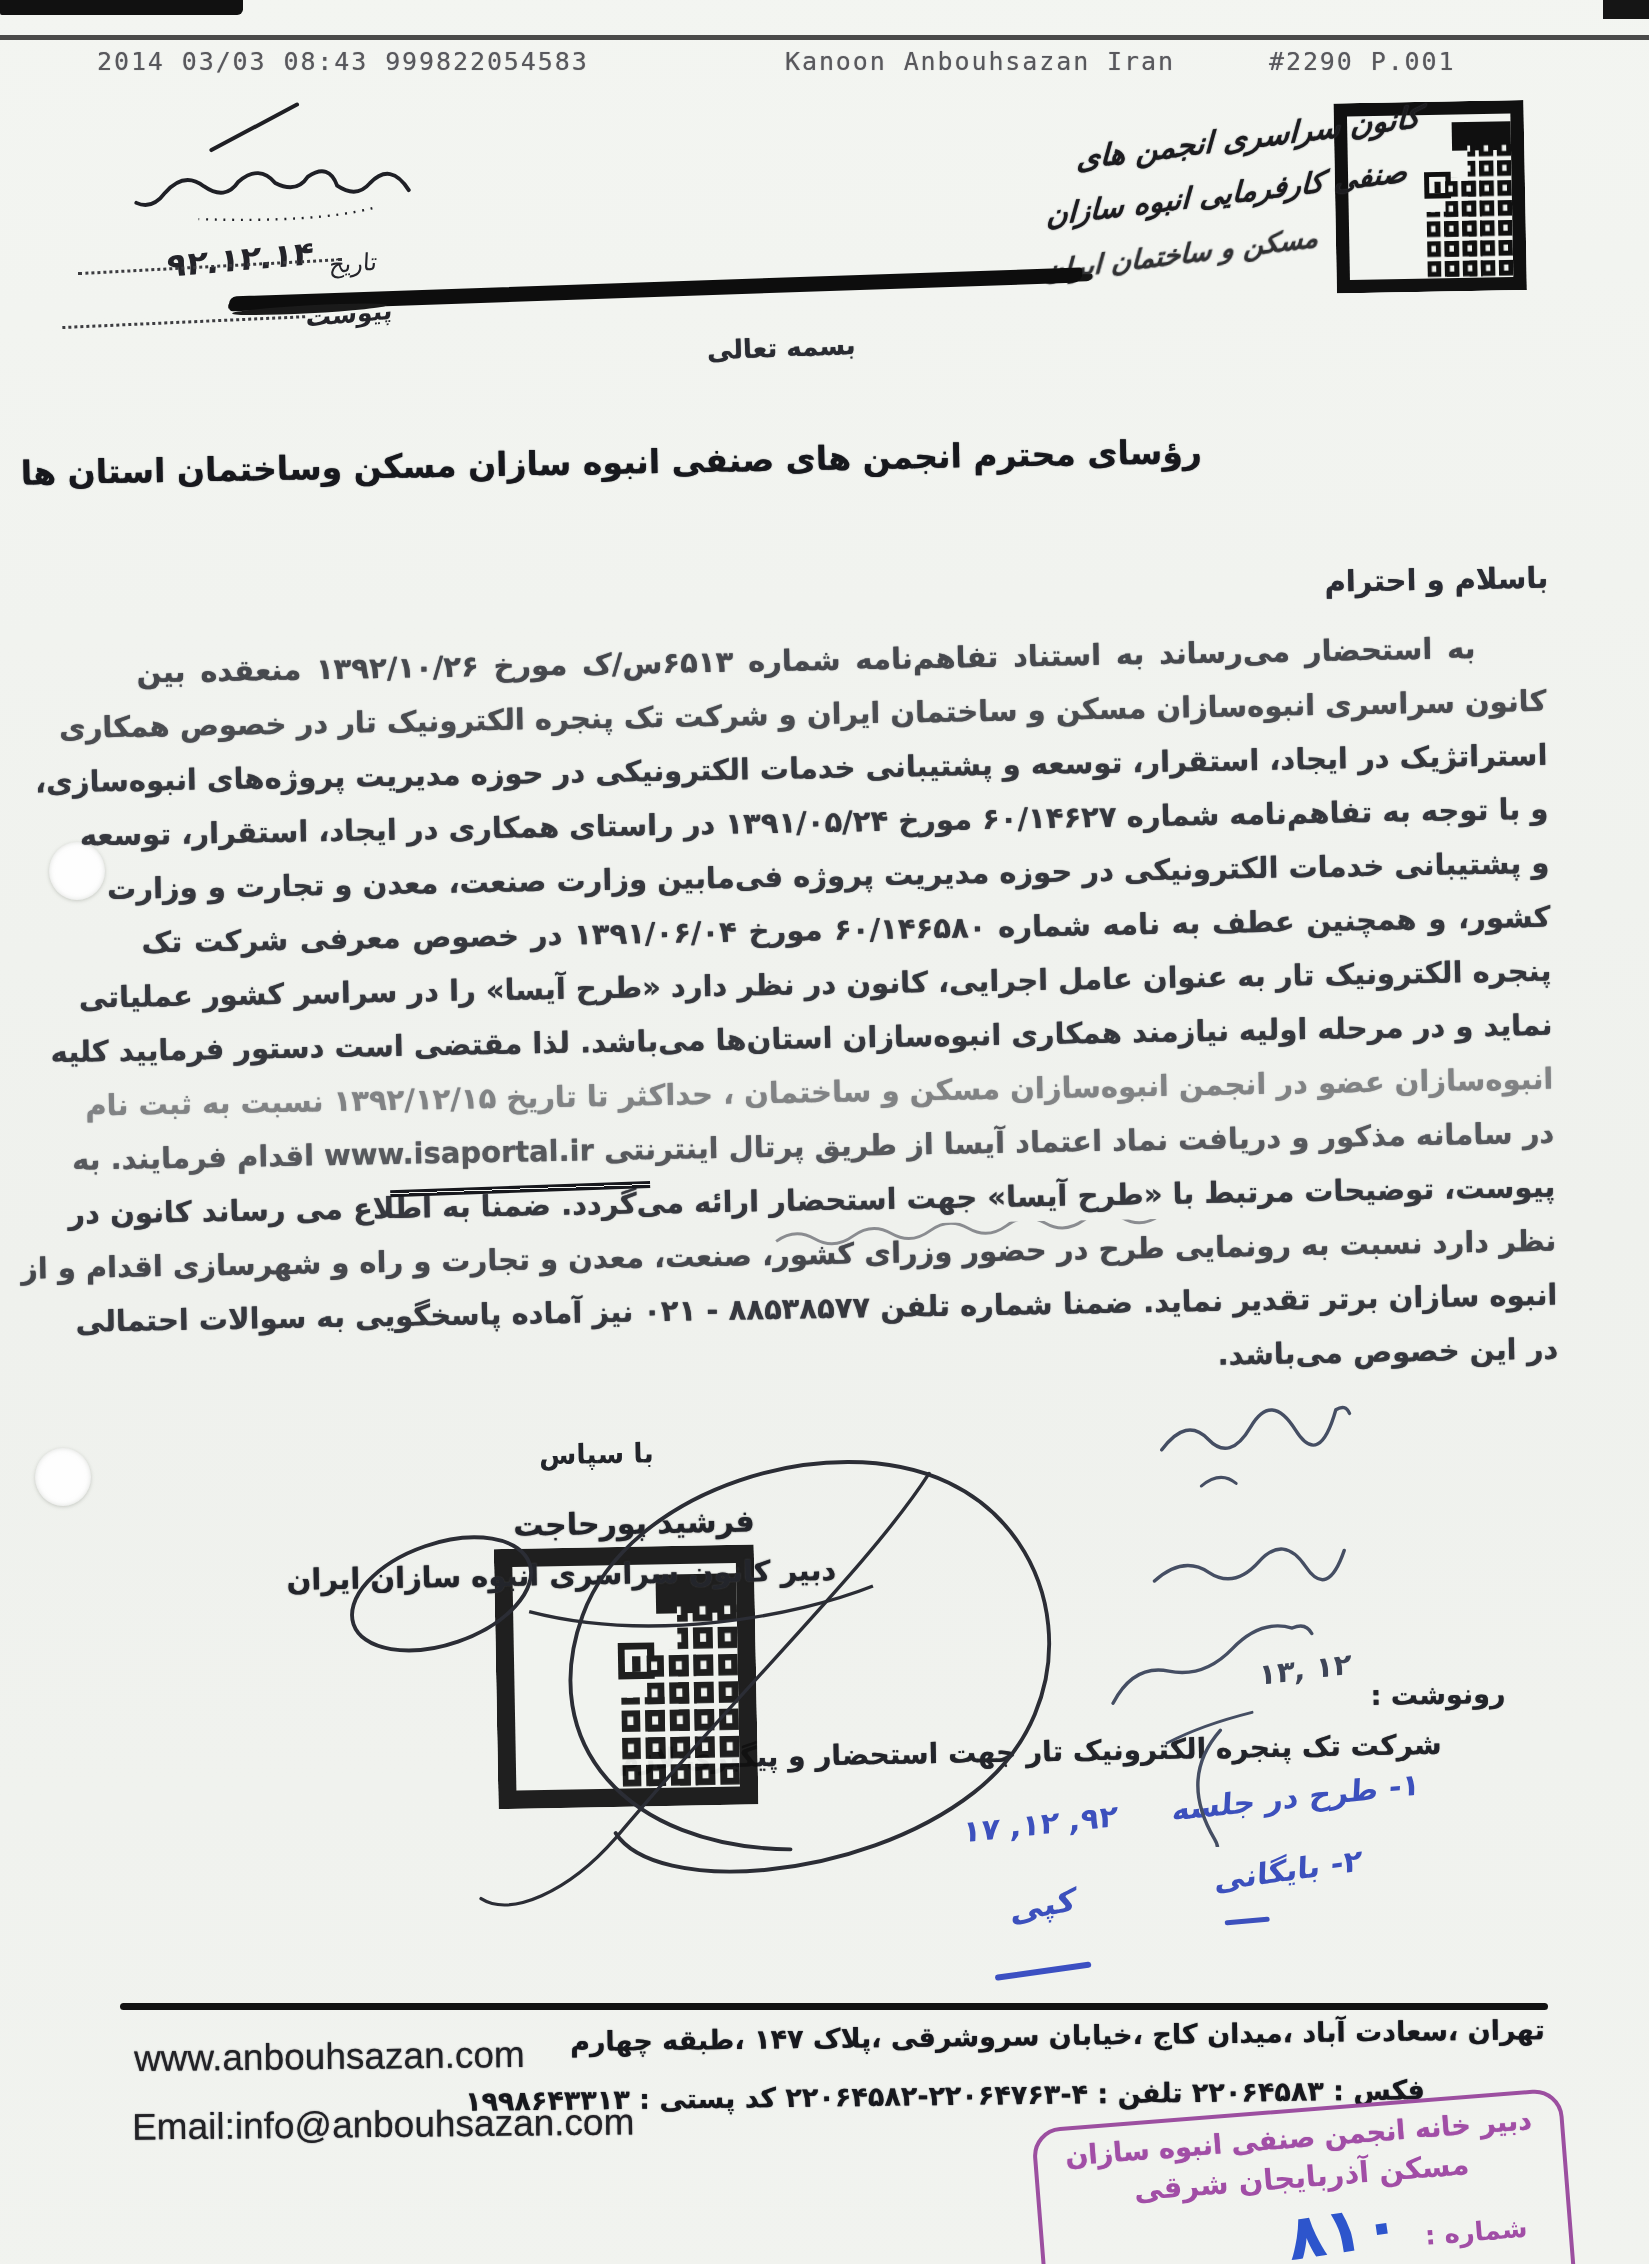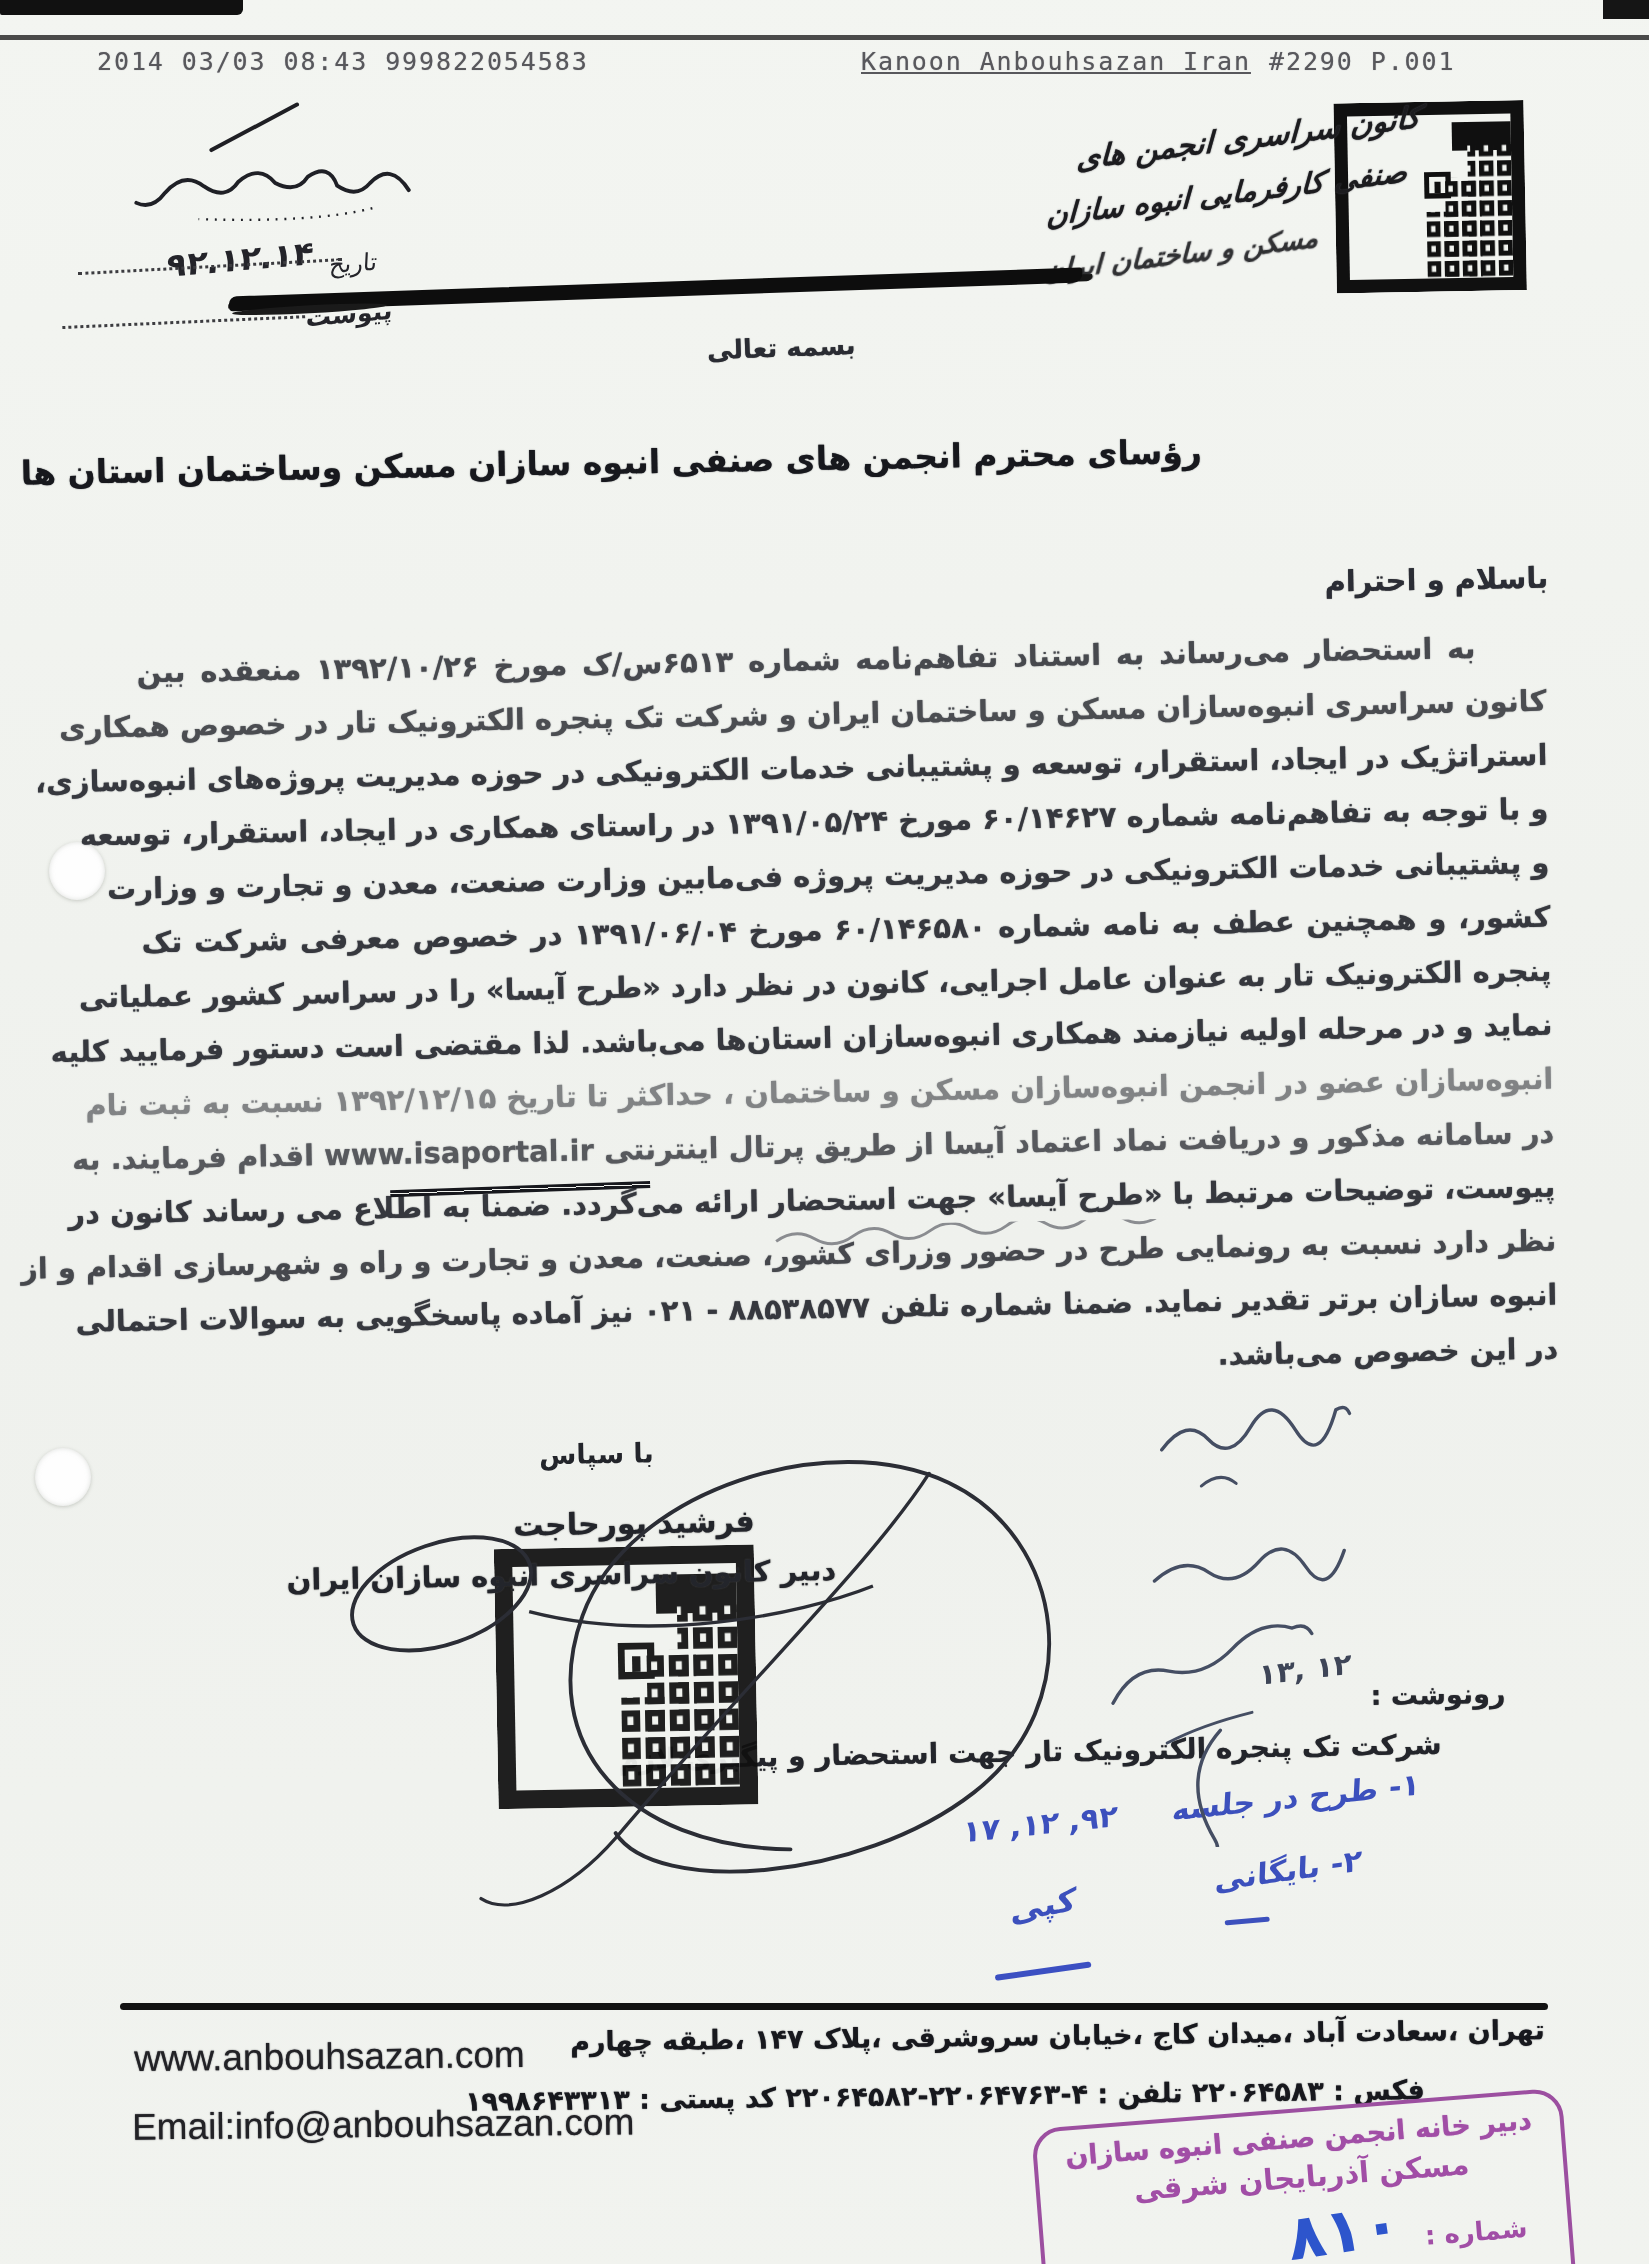--- a/index.html
+++ b/index.html
@@ -17,21 +17,21 @@
   .scan-bar-topright { position:absolute; left:1603px; top:0; width:47px; height:19.4px; background:#151515; }
   .hole { position:absolute; width:56px; height:58px; border-radius:50%; background:#fefefe; box-shadow:0 1px 3.9px rgba(120,125,115,.35), inset 0 0 4.9px rgba(200,204,198,.6); }
   .hole1 { left:49px; top:842px; }
   .hole2 { left:35px; top:1448px; }
   .divider-smear { position:absolute; left:243px; top:279px; width:854px; height:14.6px; background:#0d0d0d; border-radius:7.8px 2.9px 9.7px 3.9px; transform:rotate(-.9deg); box-shadow:13.6px 2.9px 0 -3.9px #161616, -5.8px 1.9px 0 -4.9px #222; }
   .divider-smear2 { position:absolute; left:246px; top:296px; width:155px; height:7.8px; background:#1a1a1a; border-radius:50%; transform:rotate(-2deg); }
 
   
   .fax { position:absolute; top:47px; font-family:"DejaVu Sans Mono", monospace; font-size:25px; color:#58585c; letter-spacing:1.9px; text-shadow:0 0 1px #9a9aa0; white-space:nowrap;text-align:center; }
   .fax-left { left:97px; }
-  .fax-center { left:861px;text-decoration:underline; }
+  .fax-center { left:785px; }
   .fax-right { left:1269px; }
 
   .tilt { position:absolute; inset:0; transform:rotate(-1.05deg); transform-origin:825px 1067px; }
 
   
   .logo-main { position:absolute; left:1347px; top:113px; width:198px; height:190px; }
   .callig { position:absolute; text-align:right; direction:rtl; font-weight:bold; font-style:italic; color:#1c1c1f; transform:skewX(-9deg) rotate(-6deg); text-shadow:0 0 1.5px #45454c; white-space:nowrap; }
   .callig1 { left:1095px; top:128px; font-size:30px; }
   .callig2 { left:1064px; top:184px; font-size:29px; }
   .callig3 { left:1060px; top:245px; font-size:27px; filter:blur(0.6px); opacity:.9; }

